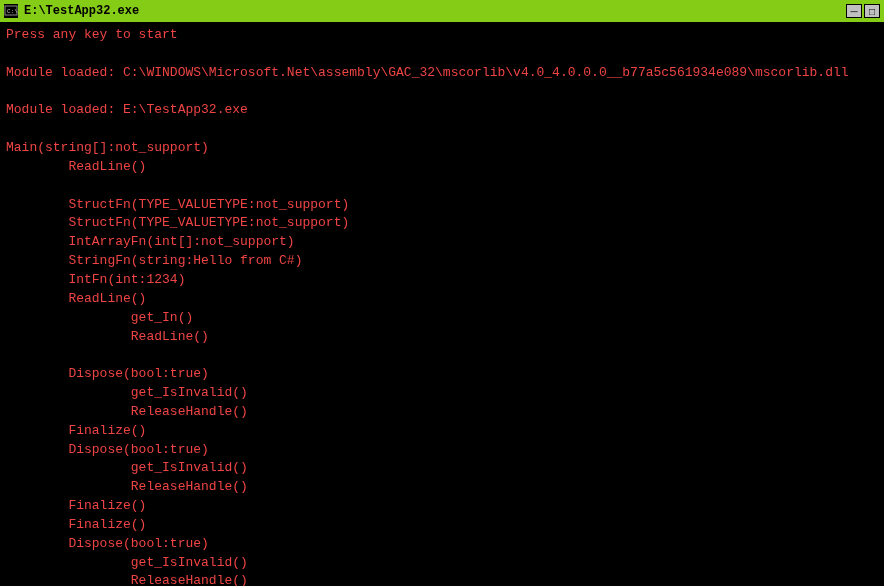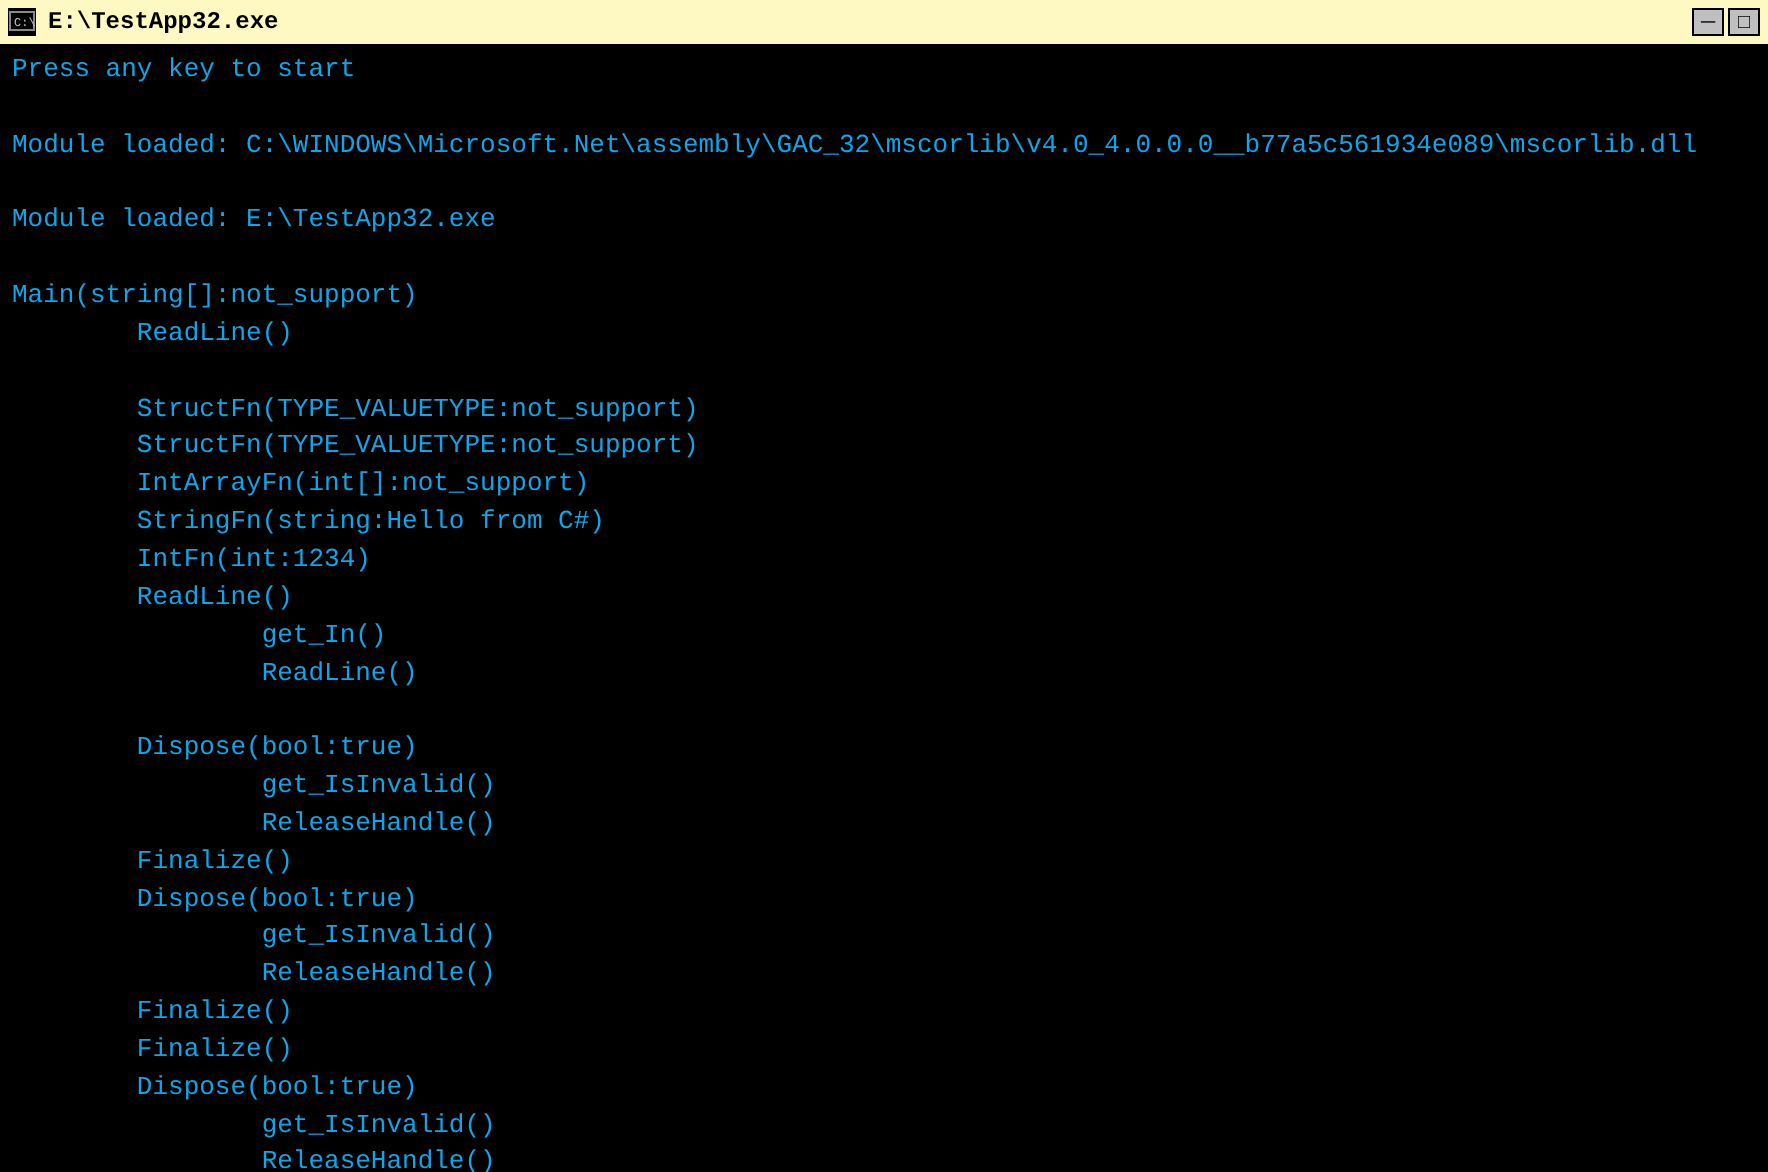--- a/index.html
+++ b/index.html
@@ -15,21 +15,21 @@
       font-family: 'Courier New', Courier, monospace;
       font-size: 13px;
       color: #c0c0c0;
       overflow: hidden;
     }
 
     .title-bar {
       display: flex;
       align-items: center;
       justify-content: space-between;
-      background: #fef9c3;
+      background: #84cc16;
       height: 22px;
       padding: 0 4px;
       color: #000;
     }
 
     .title-bar-left {
       display: flex;
       align-items: center;
       gap: 6px;
     }
@@ -62,21 +62,21 @@
       display: flex;
       align-items: center;
       justify-content: center;
       font-size: 10px;
       cursor: pointer;
       font-family: Arial, sans-serif;
     }
 
     .console-body {
       background: #000;
-      color: #0ea5e9;
+      color: #ef4444;
       padding: 4px 6px;
       height: calc(586px - 22px);
       overflow: hidden;
       font-family: 'Courier New', Courier, monospace;
       font-size: 13px;
       line-height: 1.45;
       white-space: pre;
     }
 
     .line {

